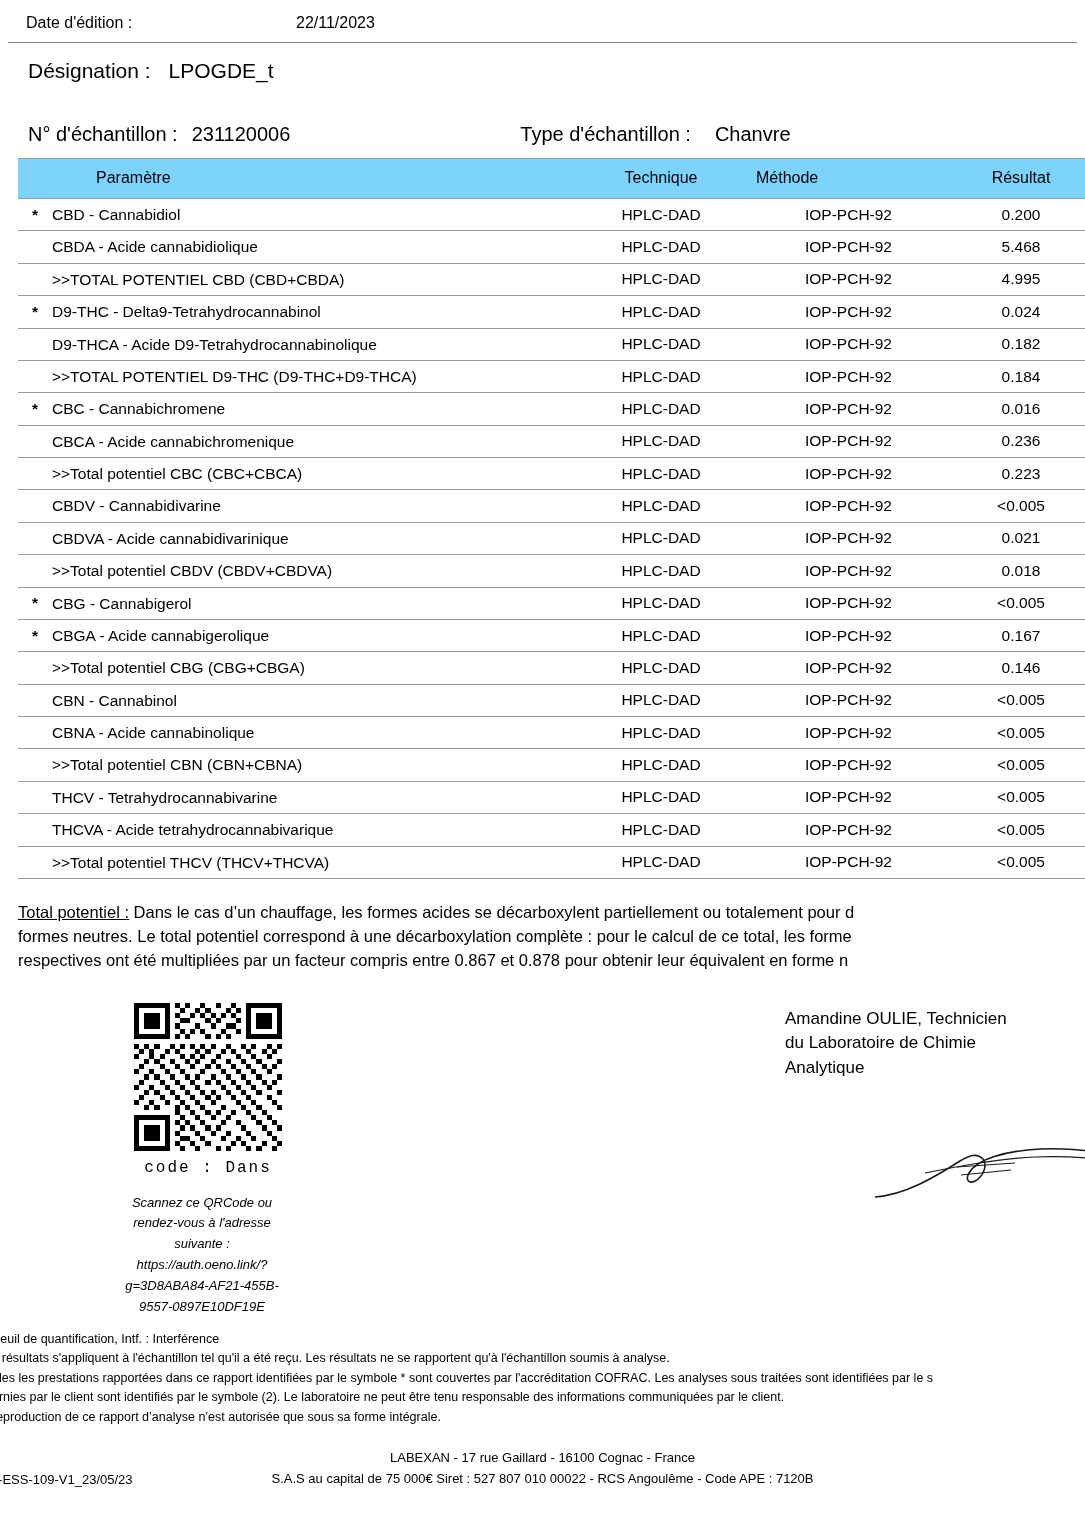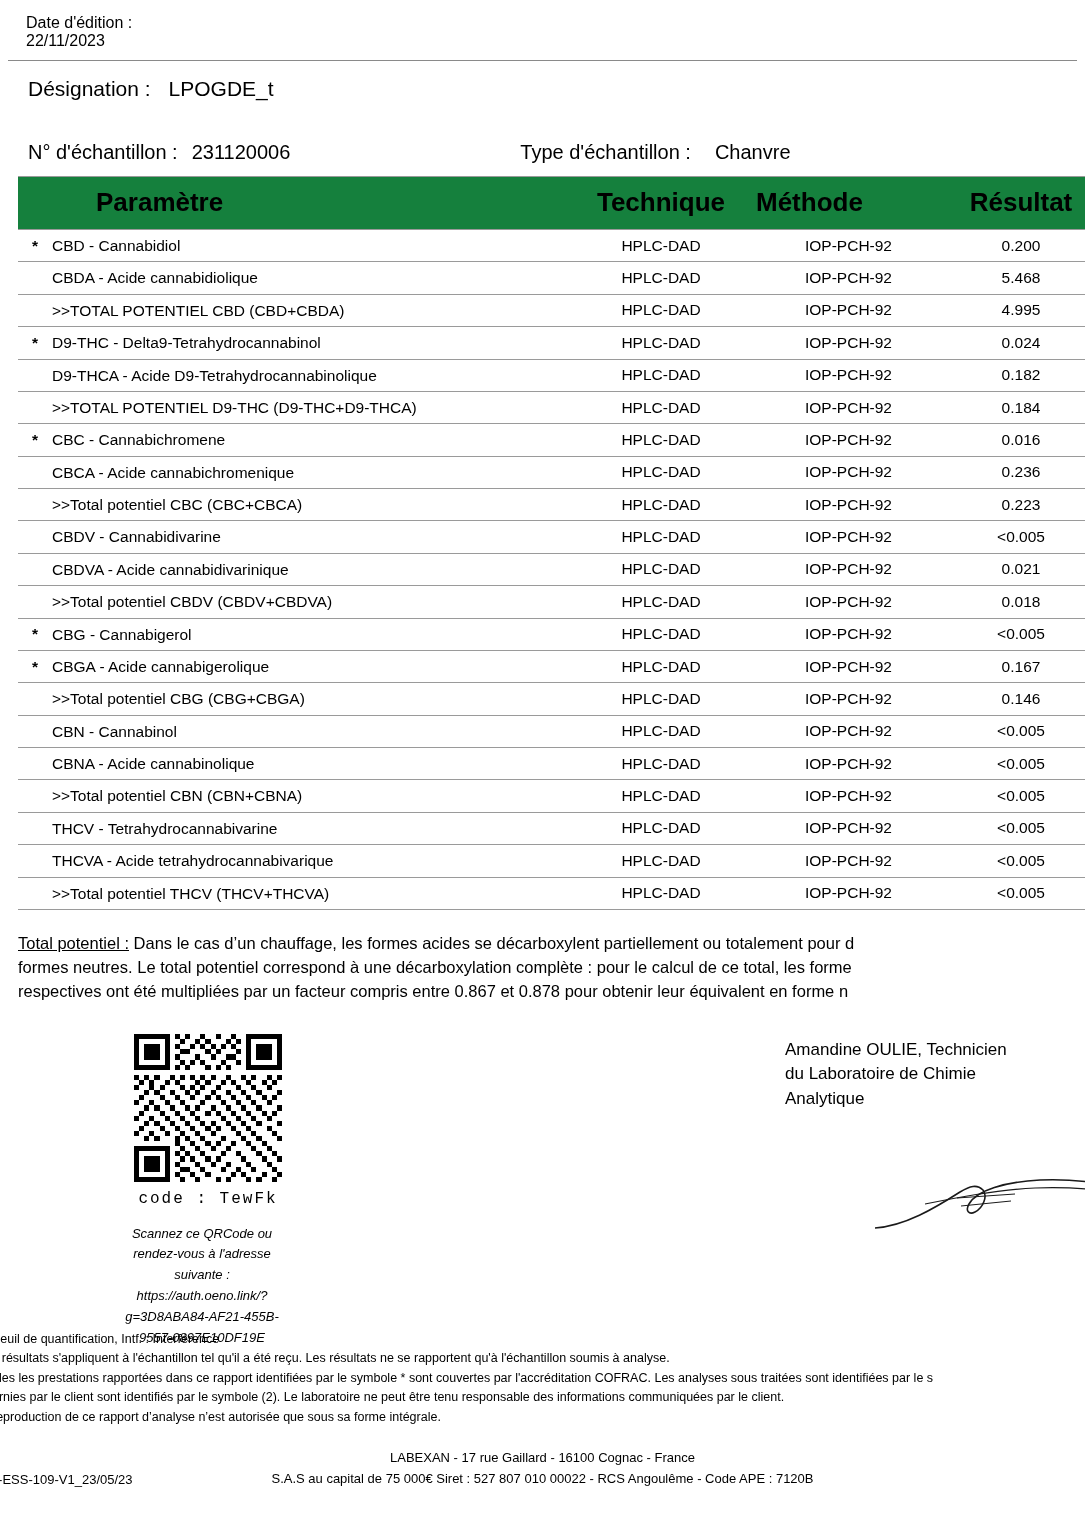--- a/index.html
+++ b/index.html
@@ -22,21 +22,20 @@
     padding: 0;
     box-sizing: border-box;
   }
 
   
   .edition-row {
     display: flex;
     align-items: baseline;
     font-size: 16px;
     padding: 14px 0 10px 26px;
-    flex-direction: column;
   }
   .edition-label { width: 270px; }
   .edition-value { }
 
   .hr {
     border: 0;
     border-top: 1px solid #8a8a8a;
     margin: 0 8px 0 8px;
   }
 
@@ -61,23 +60,23 @@
   .sample-type-value { }
 
   
   table.results {
     width: 1043px;
     margin-left: 18px;
     border-collapse: collapse;
     table-layout: fixed;
   }
   table.results thead th {
-    background: #15803d;
-    font-size: 26px;
-    font-weight: bold;
+    background: #7dd3fc;
+    font-size: 16px;
+    font-weight: normal;
     padding: 10px 0 11px 0;
     border-top: 1px solid #9a9a9a;
     border-bottom: 1px solid #9a9a9a;
   }
   th.c-star { width: 34px; }
   th.c-param { width: 470px; text-align: left; padding-left: 44px !important; }
   th.c-tech { width: 190px; text-align: center; }
   th.c-meth { width: 185px; text-align: left; }
   th.c-res { width: 160px; text-align: center; }
 
@@ -638,21 +637,21 @@
             <rect x="9" y="28" width="1" height="1"></rect>
               <rect x="12" y="28" width="1" height="1"></rect>
             <rect x="16" y="28" width="1" height="1"></rect>
               <rect x="18" y="28" width="1" height="1"></rect>
             <rect x="22" y="28" width="1" height="1"></rect>
               <rect x="24" y="28" width="1" height="1"></rect>
             <rect x="27" y="28" width="1" height="1"></rect>
           </g>
         </svg>
       </div>
-      <div class="qr-code-label">code   :   TewFk</div>
+      <div class="qr-code-label">code   :   Dans</div>
       <div class="qr-links">
         <div>Scannez ce QRCode ou rendez-vous à l'adresse suivante :</div>
         <div>https://auth.oeno.link/?g=3D8ABA84-AF21-455B-9557-0897E10DF19E</div>
       </div>
     </div>
 
     <div class="signature">
       <div>Amandine OULIE, Technicien</div>
       <div>du Laboratoire de Chimie</div>
       <div>Analytique</div>

